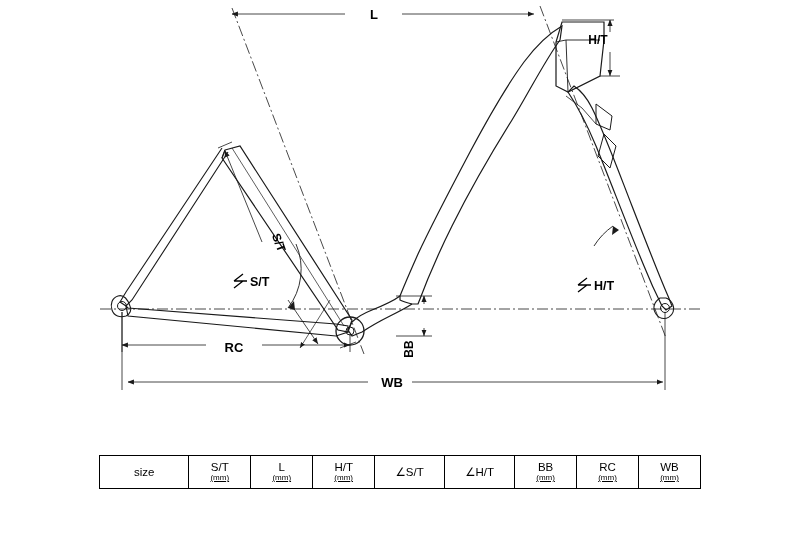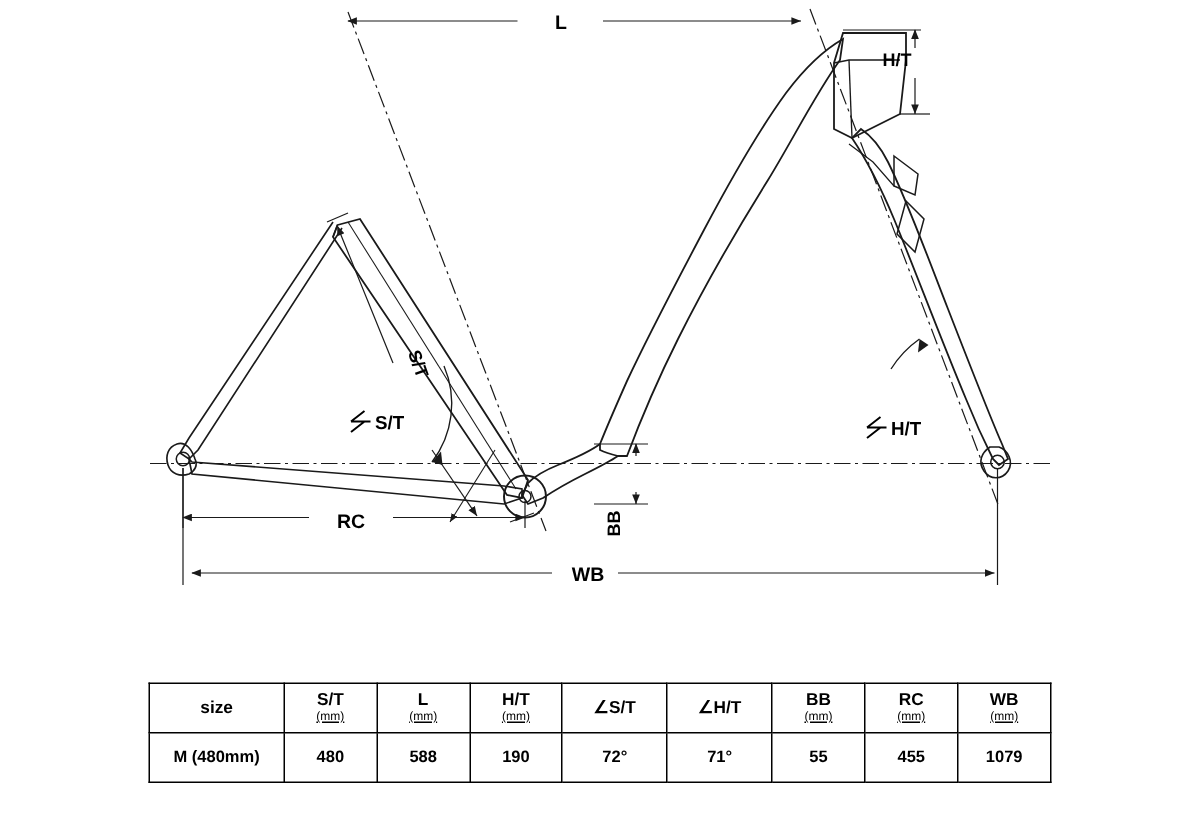--- a/index.html
+++ b/index.html
@@ -1,21 +1,21 @@
 <!DOCTYPE html>
 <html><head>
 <meta charset="utf-8">
 <style>
   html,body{margin:0;padding:0;background:#ffffff;}
   body{width:800px;height:553px;position:relative;font-family:"Liberation Sans",sans-serif;color:#000;}
   #geo-wrap{position:absolute;left:0;top:0;width:800px;height:553px;}
   svg{display:block;}
   .tbl{position:absolute;left:99px;top:455px;width:602px;border-collapse:collapse;}
   .tbl td,.tbl th{border:1px solid #000;text-align:center;vertical-align:middle;font-size:11px;font-weight:bold;padding:0;height:32px;}
-  .tbl .hdr-main{font-size:11.5px;font-weight:bold;line-height:12px;}
+  .tbl .hdr-main{font-size:11.5px;font-weight:normal;line-height:12px;}
   .tbl .hdr-unit{font-size:8px;font-weight:normal;line-height:10px;text-decoration:underline;}
   .tbl .rowlabel{font-size:11px;font-weight:bold;}
   .tbl td.val{font-weight:bold;font-size:11px;}
 </style>
 </head>
 <body>
 
 <div id="geo-wrap">
 <svg width="800" height="553" viewBox="0 0 800 553" xmlns="http://www.w3.org/2000/svg">
   <defs>
@@ -173,25 +173,14 @@
         <div class="hdr-main">RC</div>
         <div class="hdr-unit">(mm)</div>
       </th>
       <th style="width:62px">
         <div class="hdr-main">WB</div>
         <div class="hdr-unit">(mm)</div>
       </th>
     </tr>
   </thead>
   <tbody>
-    <tr>
-      <td class="rowlabel">M (480mm)</td>
-      <td class="val">480</td>
-      <td class="val">588</td>
-      <td class="val">190</td>
-      <td class="val">72°</td>
-      <td class="val">71°</td>
-      <td class="val">55</td>
-      <td class="val">455</td>
-      <td class="val">1079</td>
-    </tr>
   </tbody>
 </table>
 
 </body></html>

